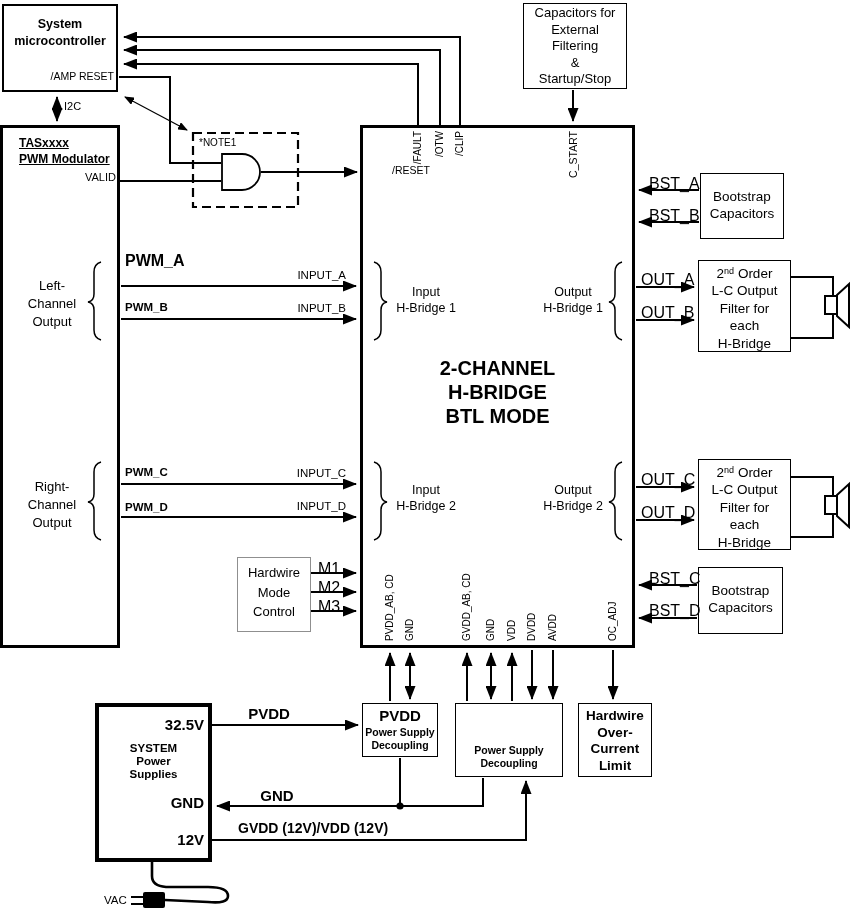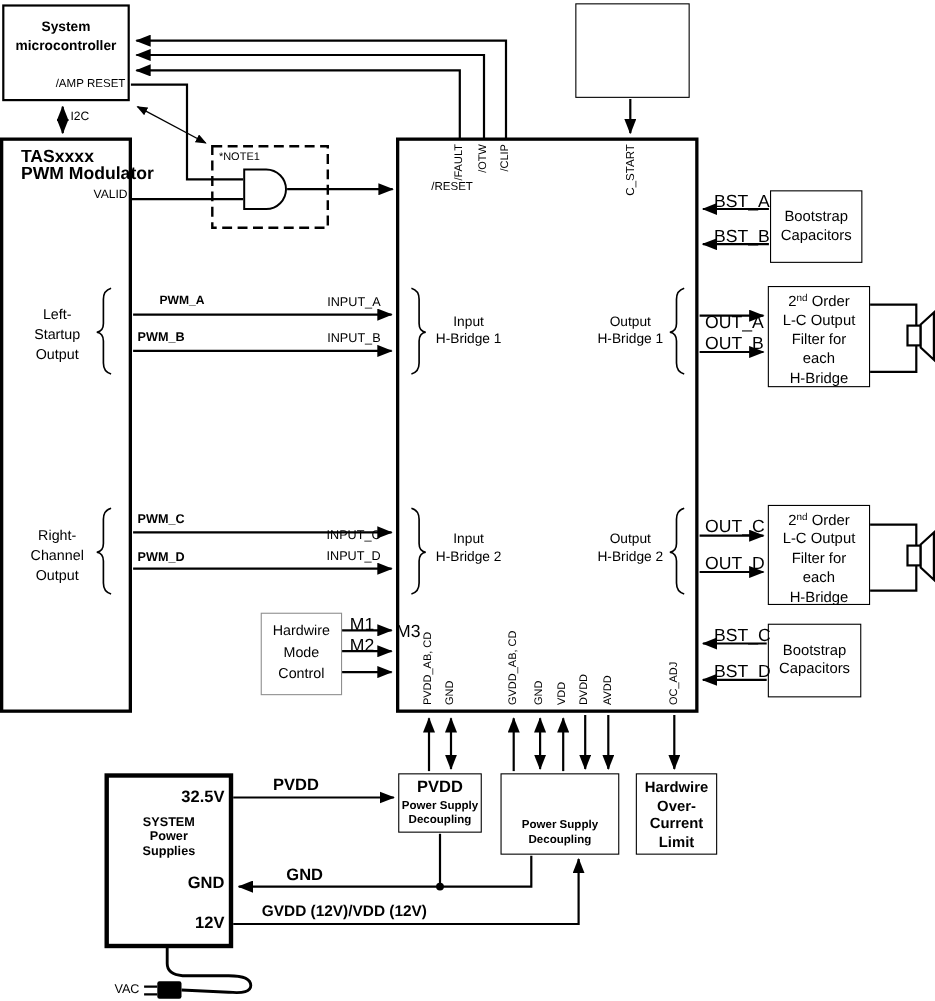--- a/index.html
+++ b/index.html
@@ -125,25 +125,33 @@
     <g>
       <rect x="143" y="892" width="22" height="16" rx="2" fill="#000"></rect>
       <path d="M131,897 H143 M131,904 H143" stroke="#000" stroke-width="2"></path>
     </g>
   </svg>
 
   <div class="txt pre c b" style="left:2px;top:16px;width:116px;font-size:12.5px;line-height:16.5px;">System
 microcontroller</div>
   <div class="txt r" style="left:28px;top:70px;width:86px;font-size:10.5px;">/AMP RESET</div>
   <div class="txt" style="left:64px;top:100px;font-size:11px;">I2C</div>
-  <div class="txt pre b" style="left:19px;top:135px;font-size:16px;line-height:16px;">TASxxxx
+  <div class="txt pre b" style="left:19px;top:135px;font-size:12px;line-height:16px;text-decoration:underline;">TASxxxx
 PWM Modulator</div>
   <div class="txt r" style="left:58px;top:171px;width:58px;font-size:11px;">VALID</div>
   <div class="txt" style="left:199px;top:137px;font-size:10px;">*NOTE1</div>
-
+  <div class="txt pre c" style="left:523px;top:5px;width:104px;font-size:13px;line-height:16.6px;">Capacitors for
+External
+Filtering
+&amp;
+Startup/Stop</div>
+
+  <div class="txt pre c b" style="left:360px;top:356px;width:275px;font-size:20px;line-height:24px;">2-CHANNEL
+H-BRIDGE
+BTL MODE</div>
   <div class="txt" style="left:368px;top:164px;font-size:10.5px;margin-left:24px;">/RESET</div>
   <div class="txt pre c" style="left:386px;top:284px;width:80px;font-size:12.5px;line-height:16px;">Input
 H-Bridge 1</div>
   <div class="txt pre c" style="left:533px;top:284px;width:80px;font-size:12.5px;line-height:16px;">Output
 H-Bridge 1</div>
   <div class="txt pre c" style="left:386px;top:482px;width:80px;font-size:12.5px;line-height:16px;">Input
 H-Bridge 2</div>
   <div class="txt pre c" style="left:533px;top:482px;width:80px;font-size:12.5px;line-height:16px;">Output
 H-Bridge 2</div>
 
@@ -155,37 +163,37 @@
   <div class="txt vu" style="left:384px;top:641px;">PVDD_AB, CD</div>
   <div class="txt vu" style="left:404px;top:641px;">GND</div>
   <div class="txt vu" style="left:461px;top:641px;">GVDD_AB, CD</div>
   <div class="txt vu" style="left:485px;top:641px;">GND</div>
   <div class="txt vu" style="left:506px;top:641px;">VDD</div>
   <div class="txt vu" style="left:526px;top:641px;">DVDD</div>
   <div class="txt vu" style="left:547px;top:641px;">AVDD</div>
   <div class="txt vu" style="left:607px;top:641px;">OC_ADJ</div>
 
   <div class="txt pre c" style="left:14px;top:277px;width:76px;font-size:13px;line-height:18px;">Left-
-Startup
+Channel
 Output</div>
   <div class="txt pre c" style="left:14px;top:478px;width:76px;font-size:13px;line-height:18px;">Right-
 Channel
 Output</div>
-  <div class="txt b" style="left:125px;top:267px;font-size:11px;margin-left:20px;">PWM_A</div>
+  <div class="txt b" style="left:125px;top:251px;font-size:16px;">PWM_A</div>
   <div class="txt b" style="left:125px;top:300px;font-size:11.5px;">PWM_B</div>
   <div class="txt b" style="left:125px;top:465px;font-size:11.5px;">PWM_C</div>
   <div class="txt b" style="left:125px;top:500px;font-size:11.5px;">PWM_D</div>
   <div class="txt r" style="left:250px;top:268px;width:96px;font-size:11.5px;">INPUT_A</div>
   <div class="txt r" style="left:250px;top:301px;width:96px;font-size:11.5px;">INPUT_B</div>
-  <div class="txt r" style="left:250px;top:480px;width:96px;font-size:11.5px;">INPUT_C</div>
+  <div class="txt r" style="left:250px;top:466px;width:96px;font-size:11.5px;">INPUT_C</div>
   <div class="txt r" style="left:250px;top:499px;width:96px;font-size:11.5px;">INPUT_D</div>
 
   <div class="txt pin" style="left:649px;top:174px;">BST_A</div>
   <div class="txt pin" style="left:649px;top:206px;">BST_B</div>
-  <div class="txt pin" style="left:641px;top:284px;">OUT_A</div>
+  <div class="txt pin" style="left:641px;top:270px;">OUT_A</div>
   <div class="txt pin" style="left:641px;top:303px;">OUT_B</div>
   <div class="txt pin" style="left:641px;top:470px;">OUT_C</div>
   <div class="txt pin" style="left:641px;top:503px;">OUT_D</div>
   <div class="txt pin" style="left:649px;top:569px;">BST_C</div>
   <div class="txt pin" style="left:649px;top:601px;">BST_D</div>
 
   <div class="txt pre c" style="left:700px;top:188px;width:84px;font-size:13.5px;line-height:17px;">Bootstrap
 Capacitors</div>
   <div class="txt pre c" style="left:698px;top:582px;width:85px;font-size:13.5px;line-height:17px;">Bootstrap
 Capacitors</div>
@@ -196,21 +204,21 @@
   <div class="txt c" style="left:698px;top:462px;width:93px;font-size:13.5px;line-height:17.4px;"><span>2</span><span class="sup">nd</span><span> Order</span><div class="pre">L-C Output
 Filter for
 each
 H-Bridge</div></div>
 
   <div class="txt pre c" style="left:237px;top:563px;width:74px;font-size:13px;line-height:19.5px;">Hardwire
 Mode
 Control</div>
   <div class="txt pin" style="left:318px;top:559px;">M1</div>
   <div class="txt pin" style="left:318px;top:578px;">M2</div>
-  <div class="txt pin" style="left:318px;top:565px;margin-left:42px;">M3</div>
+  <div class="txt pin" style="left:318px;top:597px;">M3</div>
 
   <div class="txt r b" style="left:100px;top:716px;width:104px;font-size:15px;">32.5V</div>
   <div class="txt pre c b" style="left:99px;top:742px;width:109px;font-size:11.5px;line-height:13px;">SYSTEM
 Power
 Supplies</div>
   <div class="txt r b" style="left:100px;top:794px;width:104px;font-size:15px;">GND</div>
   <div class="txt r b" style="left:100px;top:831px;width:104px;font-size:15px;">12V</div>
 
   <div class="txt c b" style="left:362px;top:707px;width:76px;font-size:15px;">PVDD</div>
   <div class="txt pre c b" style="left:362px;top:726px;width:76px;font-size:10.5px;line-height:13px;">Power Supply

